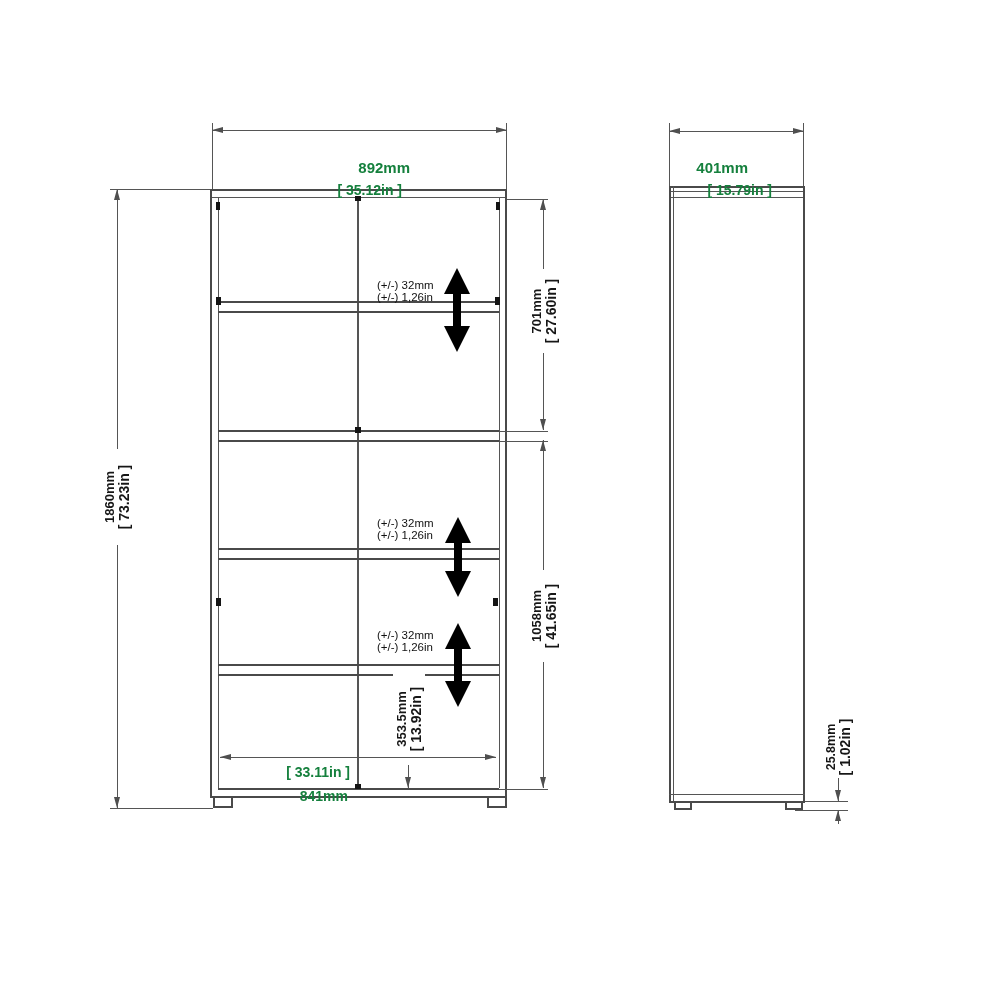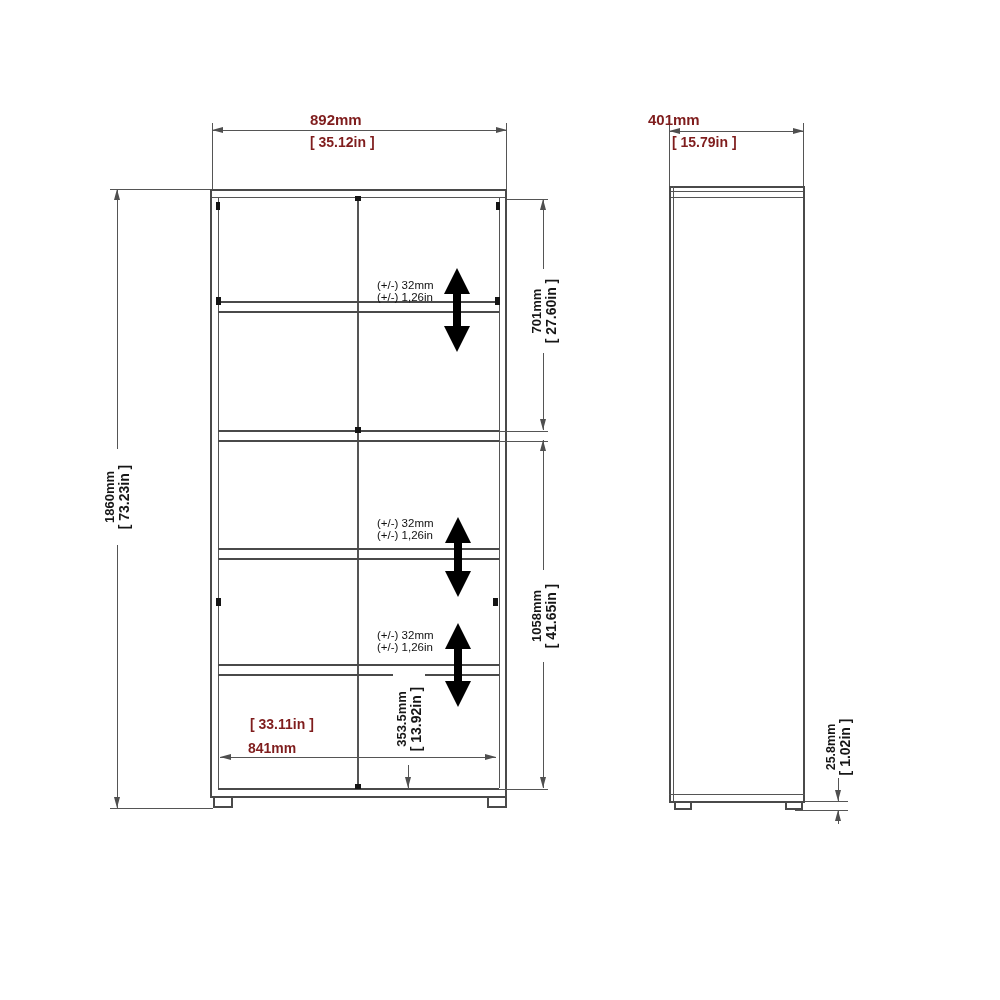--- a/index.html
+++ b/index.html
@@ -7,21 +7,21 @@
     position:relative;width:1000px;height:1000px;background:#ffffff;overflow:hidden;
     font-family:"Liberation Sans","DejaVu Sans",sans-serif;color:#161616;
   }
   .l{position:absolute;background:#4a4a4a;}
   .hl2{height:2px;}
   .hl1{height:1px;background:#555555;}
   .vl2{width:2px;}
   .vl1{width:1px;background:#555555;}
   .pin{position:absolute;background:#141414;}
   .foot{position:absolute;border:2px solid #4a4a4a;background:#ffffff;box-sizing:border-box;}
-  .dimlabel{position:absolute;font-weight:bold;font-size:15px;line-height:16px;text-align:left;color:#7f1d1d;}
+  .dimlabel{position:absolute;font-weight:bold;font-size:15px;line-height:16px;text-align:right;color:#15803d;margin-top:48px;}
   .bracket{font-size:14px;}
   .rot{
     position:absolute;font-weight:bold;font-size:13px;line-height:15px;text-align:center;
     background:#ffffff;transform:rotate(-90deg);color:#161616;padding:1px 0;
   }
   .note{
     position:absolute;font-size:11.5px;line-height:11.5px;color:#111111;white-space:nowrap;
     font-weight:400;letter-spacing:0px;
   }
   .ah{position:absolute;width:0;height:0;}
@@ -73,21 +73,21 @@
 
   <div class="foot" style="left:213px;top:796px;width:20px;height:12px;"></div>
   <div class="foot" style="left:487px;top:796px;width:20px;height:12px;"></div>
 
   <div class="l vl1" style="left:212px;top:123px;height:66px;"></div>
   <div class="l vl1" style="left:506px;top:123px;height:66px;"></div>
   <div class="l hl1" style="left:212px;top:130px;width:295px;"></div>
   <div class="ah ah-left" style="left:212px;top:127px;"></div>
   <div class="ah ah-right" style="left:496px;top:127px;"></div>
   <div class="dimlabel" style="left:310px;top:112px;width:100px;">892mm</div>
-  <div class="dimlabel bracket" style="left:310px;top:134px;width:100px;">[ 35.12in ]</div>
+  <div class="dimlabel bracket" style="left:302px;top:134px;width:100px;">[ 35.12in ]</div>
 
   <div class="l hl1" style="left:110px;top:189px;width:100px;"></div>
   <div class="l hl1" style="left:110px;top:808px;width:103px;"></div>
   <div class="l vl1" style="left:117px;top:189px;height:619px;"></div>
   <div class="ah ah-up" style="left:114px;top:189px;"></div>
   <div class="ah ah-down" style="left:114px;top:797px;"></div>
   <div class="rot" style="left:69px;top:481px;width:96px;">
     <span style="display:block">1860mm</span>
     <span style="display:block" class="bracket">[ 73.23in ]</span>
   </div>

